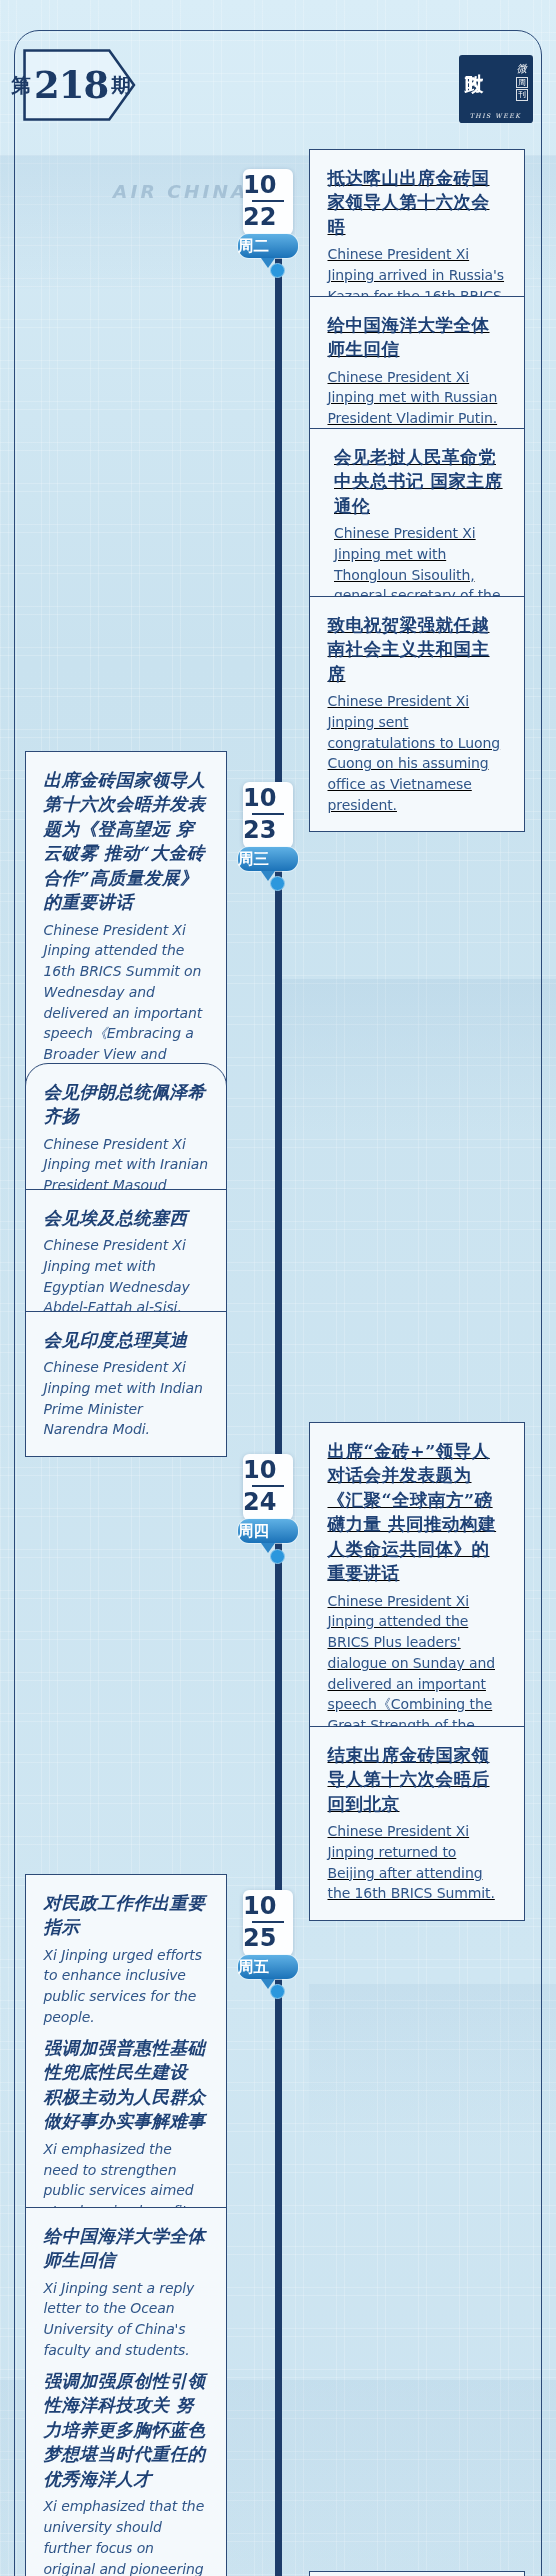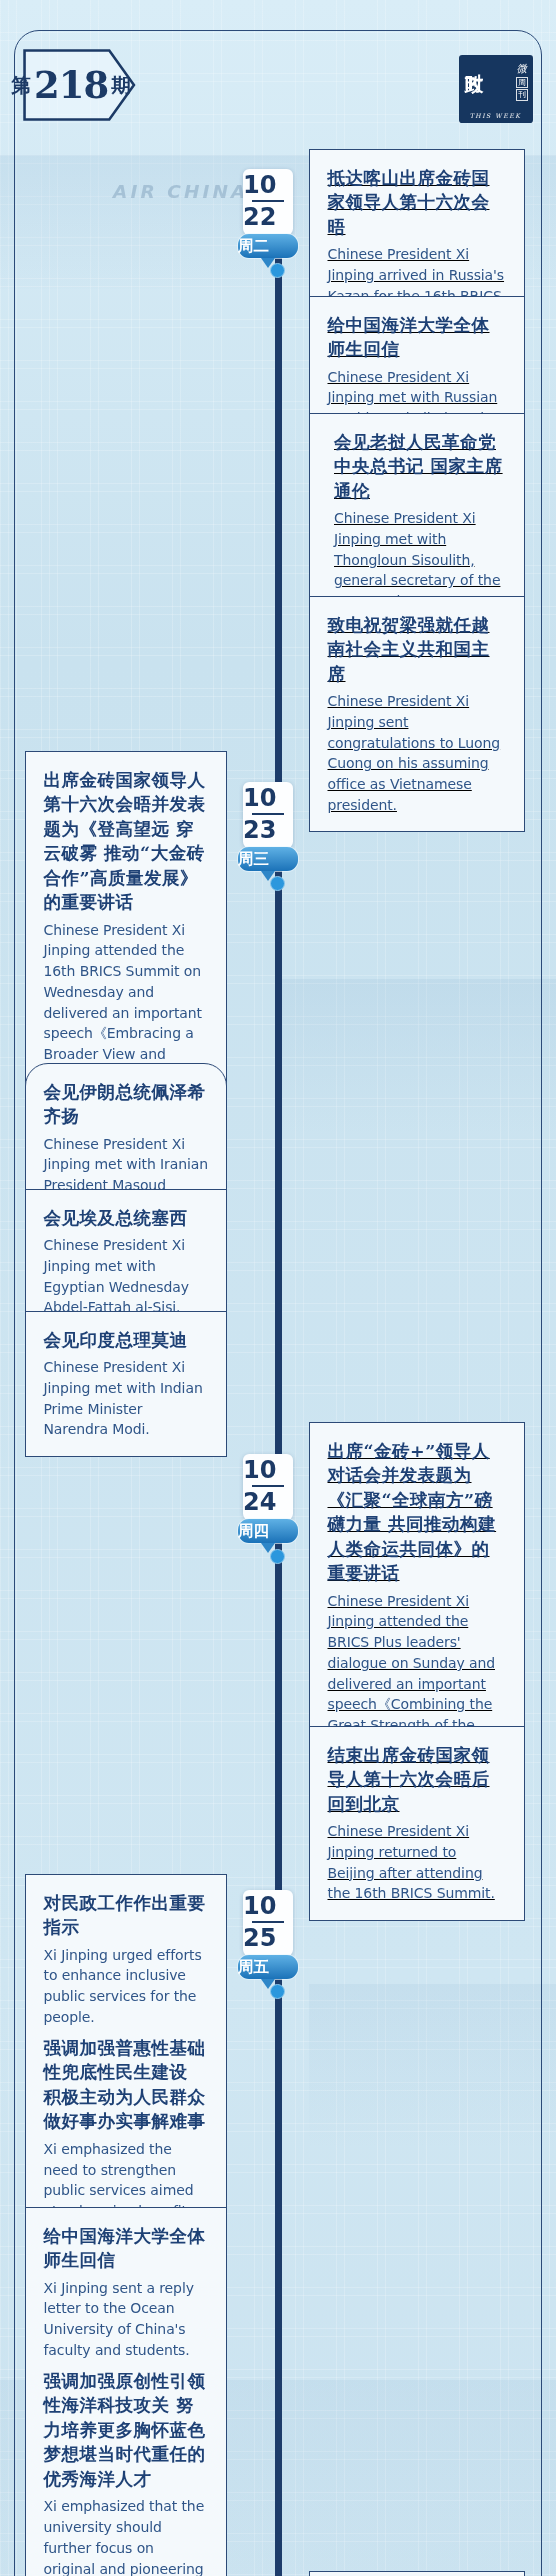--- a/index.html
+++ b/index.html
@@ -52,21 +52,21 @@
   .date-divider{display:block;width:32px;height:2.1px;background:#1c3a66;margin:2.1px auto;}
   .weekday-ribbon{width:60px;margin:-1px auto 0;background:linear-gradient(180deg,#5fb1e5,#1b72b8);
     border-radius:11px;color:#fff;font-size:15.5px;font-weight:bold;line-height:24px;height:24px;
     box-shadow:0 0 0 1px rgba(235,247,253,.65);}
   .ribbon-tail{width:0;height:0;margin:0 auto;border-left:7.2px solid transparent;border-right:7.2px solid transparent;border-top:10.3px solid #2e86c8;}
   .timeline-node{position:absolute;left:270px;width:13.4px;height:13.4px;border-radius:50%;background:#2b97dd;border:1.5px solid #8cc8ec;z-index:3;}
 
   
   .event-card{position:absolute;background:#f4f9fc;border:1px solid #2c4a77;box-sizing:border-box;
     padding:15.5px 17.5px;z-index:2;}
-  .event-card.left{left:25px;width:202px;}
+  .event-card.left{left:25px;width:202px;font-style:italic;}
   .event-card.right{left:309px;width:216px;text-decoration:underline;}
   .card-title{margin:0 0 5.2px;font-family:"DejaVu Serif","Liberation Serif",serif;
     font-size:17.5px;line-height:1.4;color:#1e4175;font-weight:bold;letter-spacing:0.5px;}
   .card-body{margin:0 0 8.2px;font-size:14px;line-height:1.48;color:#2f5588;letter-spacing:-0.1px;}
   .card-body:last-child{margin-bottom:0;}
 </style>
 </head>
 <body>
 
 <div class="page">
@@ -117,21 +117,21 @@
       </div>
       <div class="timeline-node" style="top: 263px;"></div>
       <div class="event-card right" style="top: 149px; min-height: 137px;">
         <h3 class="card-title">抵达喀山出席金砖国家领导人第十六次会晤</h3>
         <p class="card-body">Chinese President Xi Jinping arrived in Russia's Kazan for the 16th BRICS Summit.</p>
       </div>
       <div class="event-card right" style="top: 296px; min-height: 100px;">
         <h3 class="card-title">给中国海洋大学全体师生回信</h3>
         <p class="card-body">Chinese President Xi Jinping met with Russian President Vladimir Putin.</p>
       </div>
-      <div class="event-card right" style="top: 413px; min-height: 180px; padding-left: 24px;">
+      <div class="event-card right" style="top: 428px; min-height: 180px; padding-left: 24px;">
         <h3 class="card-title">会见老挝人民革命党中央总书记 国家主席通伦</h3>
         <p class="card-body">Chinese President Xi Jinping met with Thongloun Sisoulith, general secretary of the Lao People's Revolutionary Party Central Committee and Lao president.</p>
       </div>
       <div class="event-card right" style="top: 596px; min-height: 162px;">
         <h3 class="card-title">致电祝贺梁强就任越南社会主义共和国主席</h3>
         <p class="card-body">Chinese President Xi Jinping sent congratulations to Luong Cuong on his assuming office as Vietnamese president.</p>
       </div>
       <div class="date-badge" style="top: 782px;">
         <div class="date-box">
           <span class="m">10</span>

